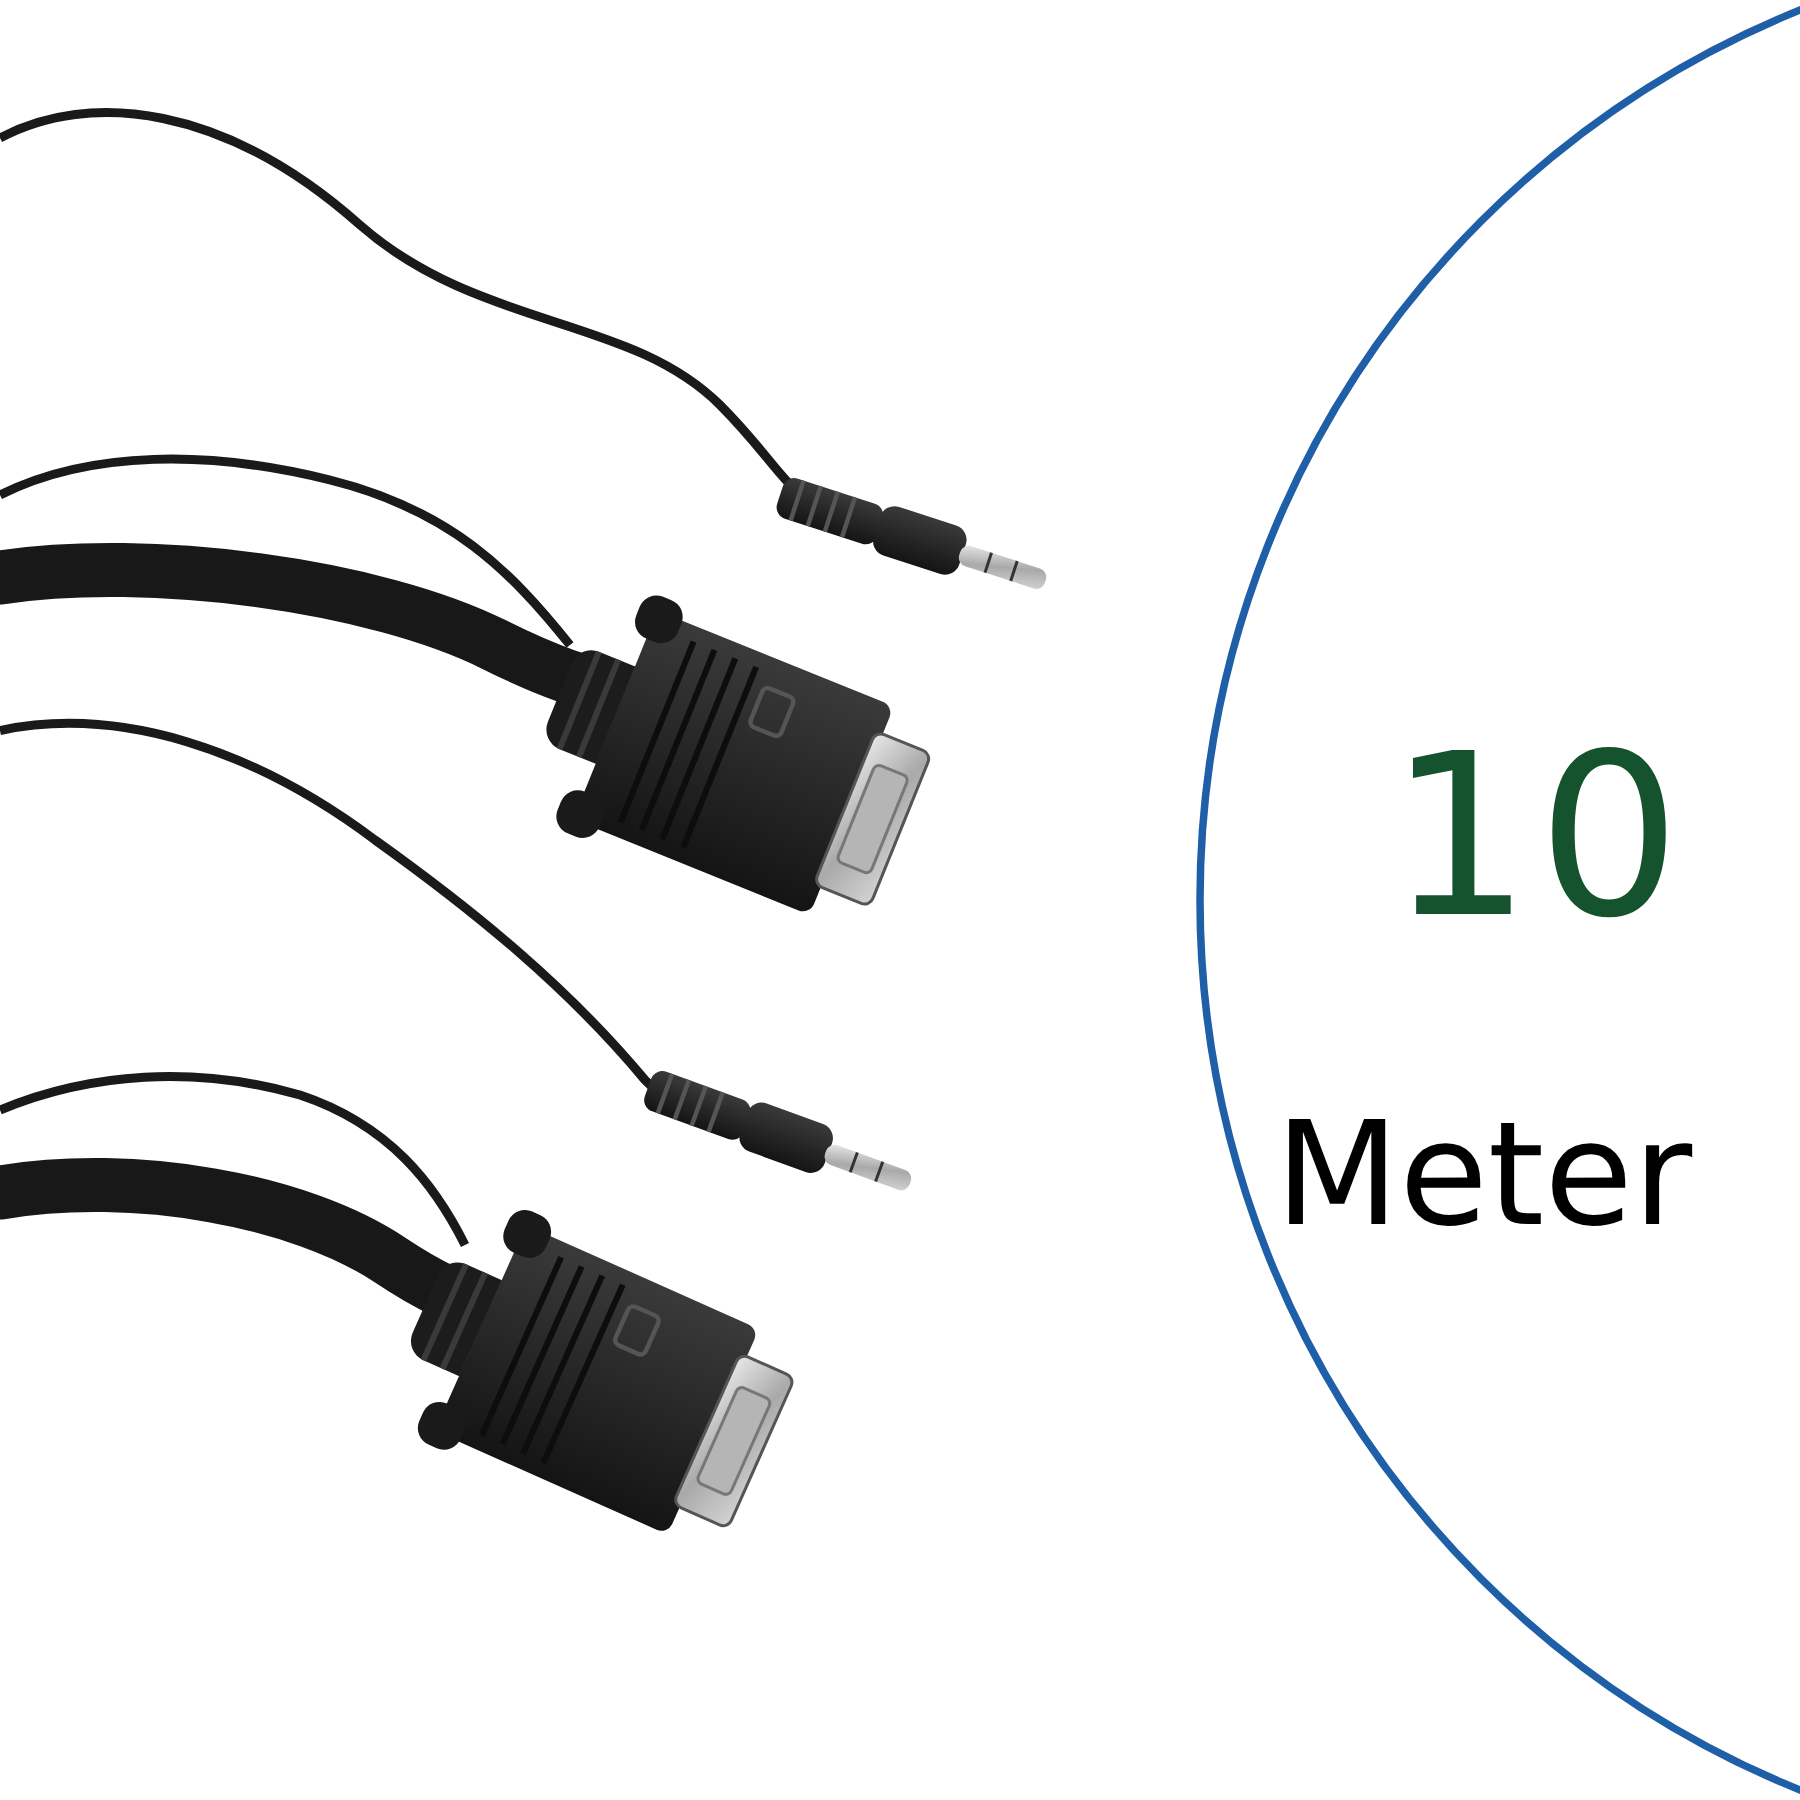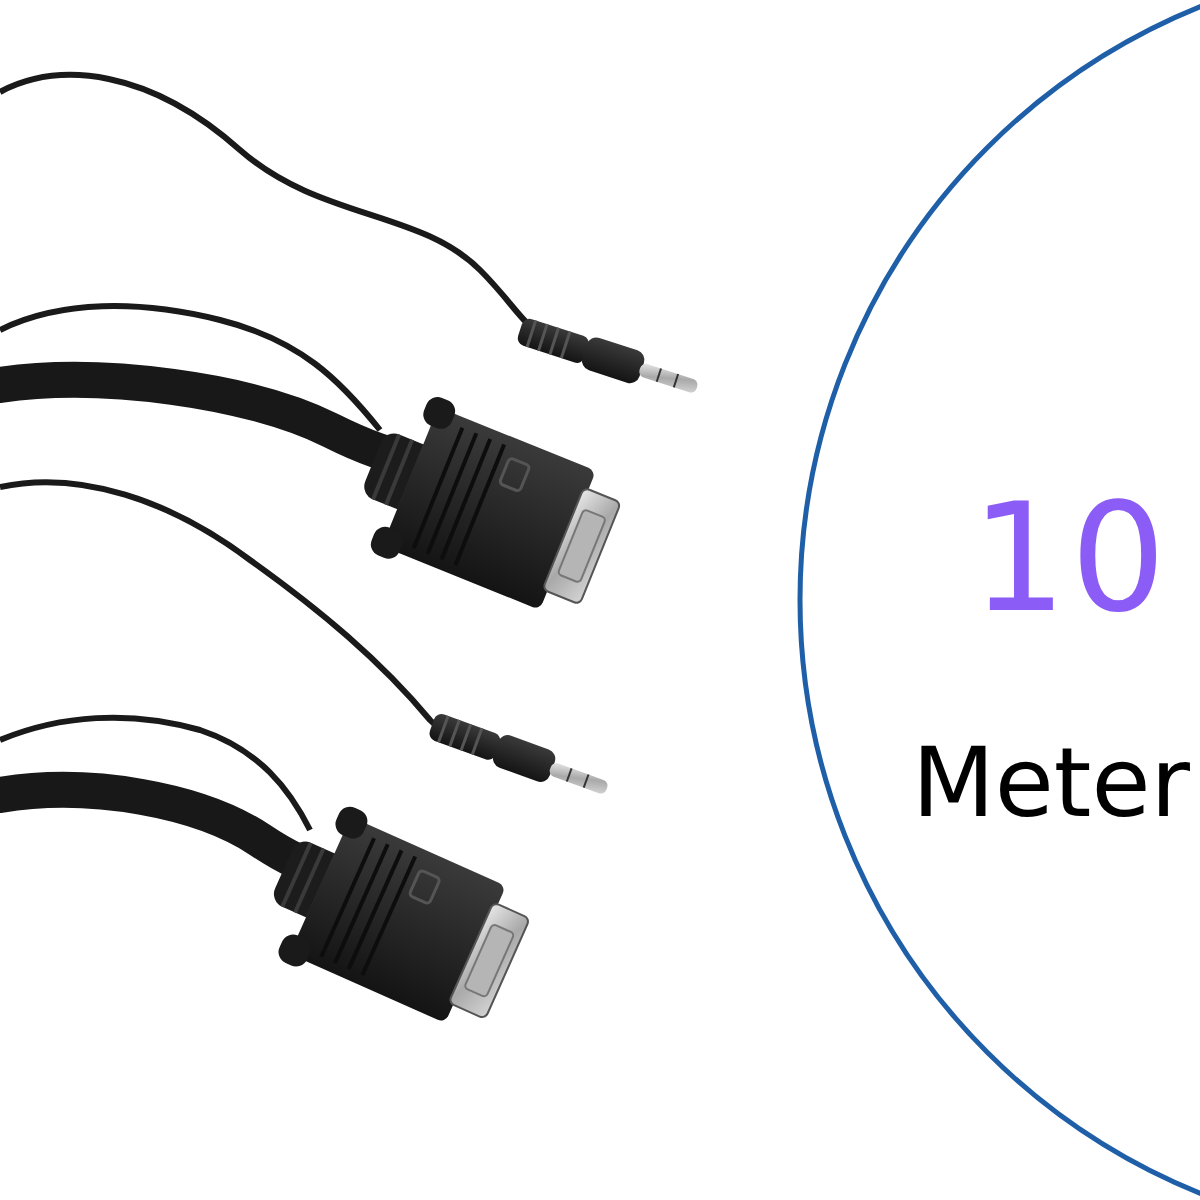--- a/index.html
+++ b/index.html
@@ -1,25 +1,25 @@
 <!DOCTYPE html>
 <html><head>
   <meta charset="utf-8">
   <style>
     html, body { margin: 0; padding: 0; background: #ffffff; }
     .canvas { position: relative; width: 1200px; height: 1200px; overflow: hidden; background: #ffffff; }
     .photo { position: absolute; left: 0; top: 0; width: 1200px; height: 1200px; }
     .badge-arc { position: absolute; left: 0; top: 0; width: 1200px; height: 1200px; pointer-events: none; }
     .length-number {
-      position: absolute; left: 880px; top: 478px; width: 290px; text-align: right;
+      position: absolute; left: 880px; top: 478px; width: 290px; text-align: center;
       font-family: "DejaVu Sans", sans-serif; font-size: 150px; line-height: 160px;
-      color: #8b5cf6; letter-spacing: 4px;
+      color: #14532d; letter-spacing: 4px;
     }
     .length-unit {
-      position: absolute; left: 850px; top: 728px; width: 340px; text-align: right;
+      position: absolute; left: 850px; top: 728px; width: 340px; text-align: left;
       font-family: "DejaVu Sans", sans-serif; font-size: 96px; line-height: 110px;
       color: #000000;
     }
   </style>
 </head>
 <body>
 
 <div class="canvas">
 
   <svg class="photo" viewBox="0 0 1200 1200" xmlns="http://www.w3.org/2000/svg">

